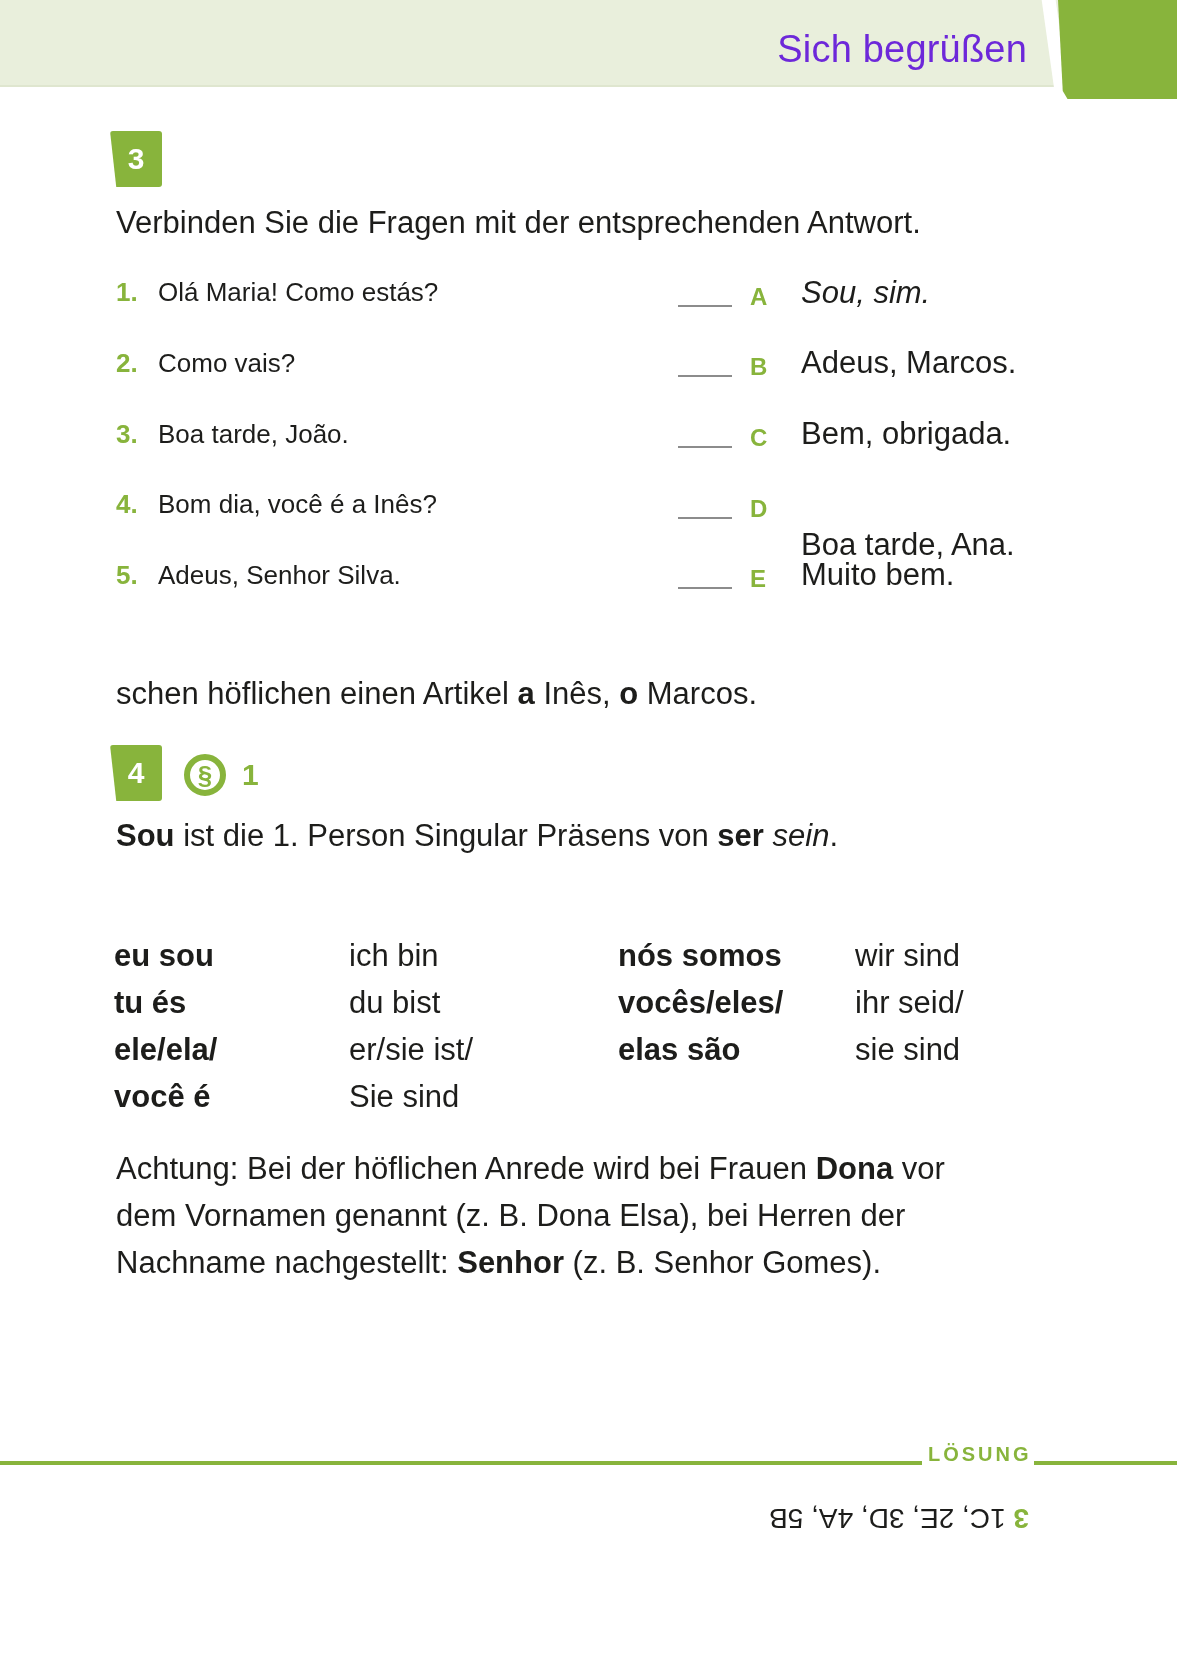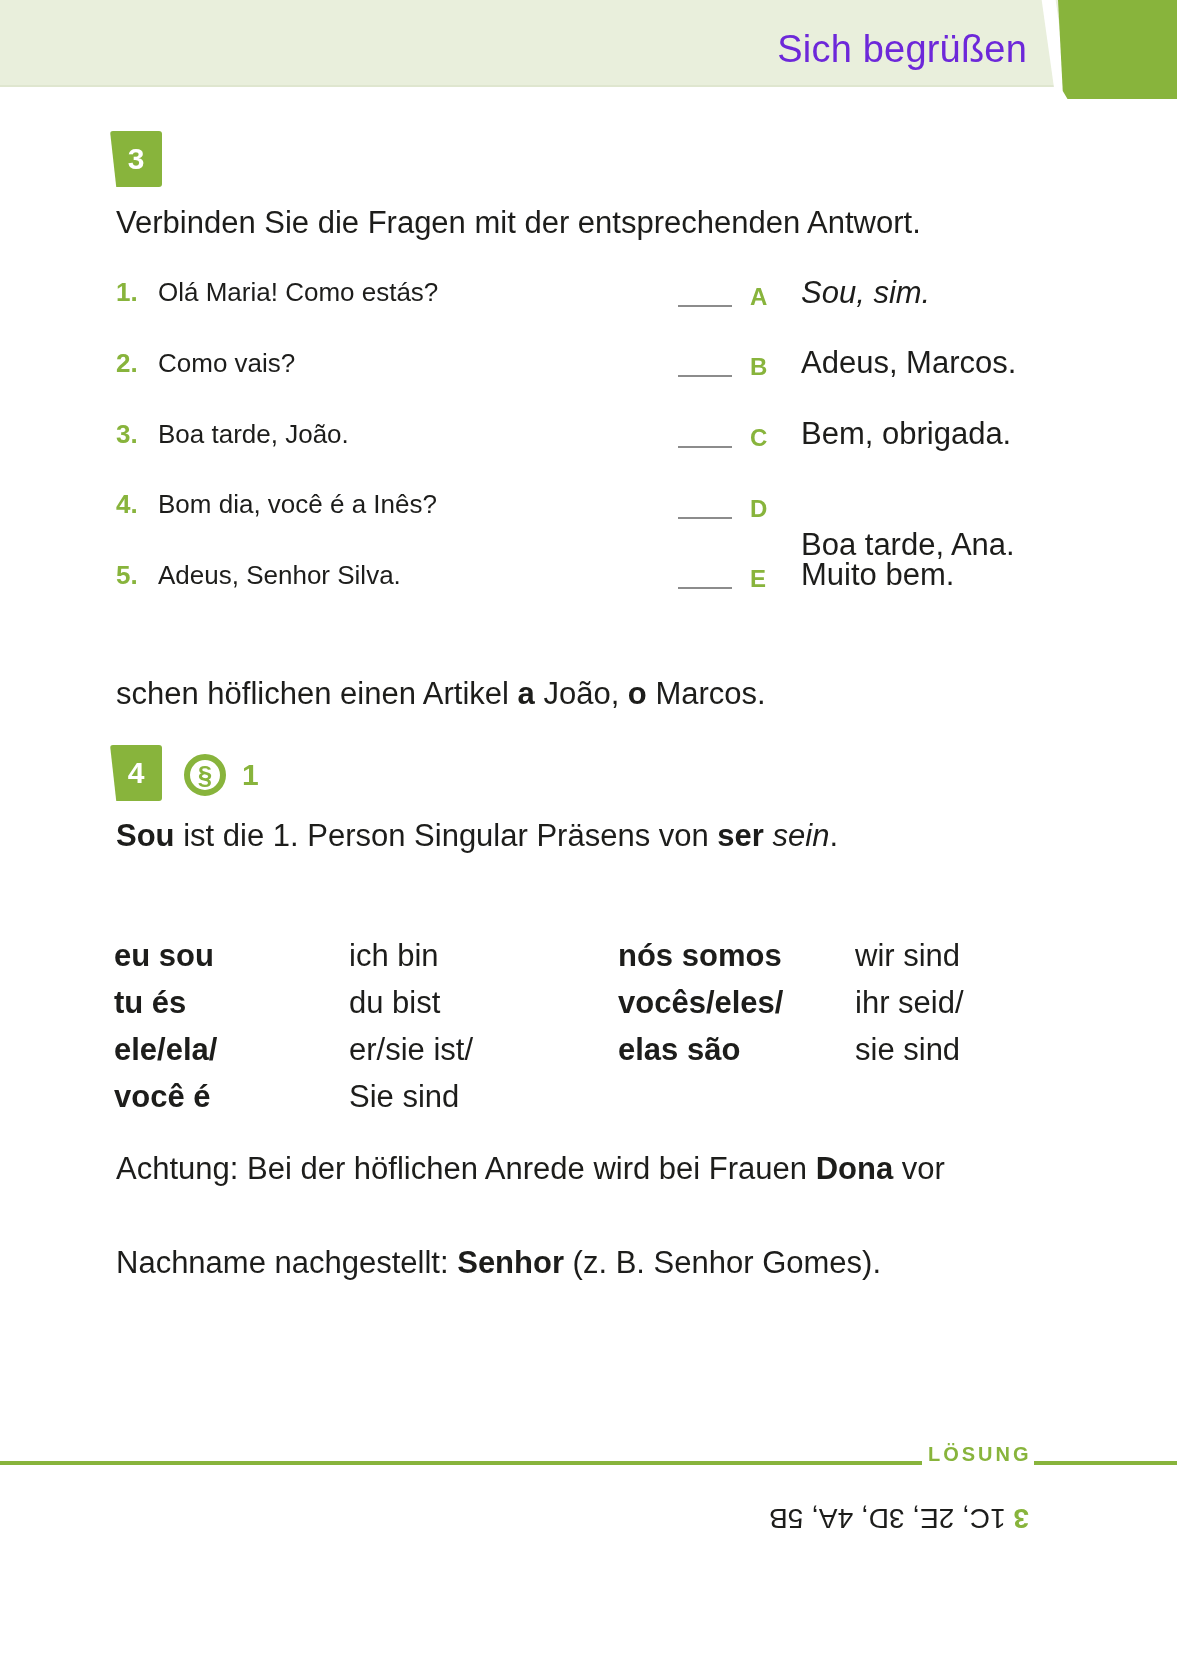--- a/index.html
+++ b/index.html
@@ -120,21 +120,21 @@
   <div class="a-letter" style="left:750px; top:495px;">D</div>
   <div class="a-text" style="left:801px; top:487px;margin-top:40px;">Boa tarde, Ana.</div>
 
   <div class="blank" style="left:678px; top:587px;"></div>
   <div class="a-letter" style="left:750px; top:565px;">E</div>
   <div class="a-text" style="left:801px; top:557px;">Muito bem.</div>
 </div>
 
 <div class="text" style="left:116px; top:623px;">
   <br>
-  <span>schen höflichen einen Artikel </span><b>a</b><span> João, </span><b>o</b><span> Marcos.</span>
+  <span>schen höflichen einen Artikel </span><b>a</b><span> Inês, </span><b>o</b><span> Marcos.</span>
 </div>
 
 <div class="ex-badge" style="left:110px; top:745px;">4</div>
 <div class="para-icon" style="left:184px; top:754px;">§</div>
 <div class="para-ref" style="left:242px; top:758px;">1</div>
 
 <div class="text" style="left:116px; top:812px;">
   <b>Sou</b><span> ist die 1. Person Singular Präsens von </span><b>ser</b><i> sein</i><span>.</span><br>
 </div>
 
@@ -158,21 +158,21 @@
   </div>
   <div class="conj" style="left:855px; top:932px;">
     <div class="de">wir sind</div>
     <div class="de">ihr seid/</div>
     <div class="de">sie sind</div>
   </div>
 </div>
 
 <div class="text" style="left:116px; top:1145px;">
   <span>Achtung: Bei der höflichen Anrede wird bei Frauen </span><b>Dona</b><span> vor</span><br>
-  <br>
+  <span>dem Vornamen genannt (z. B. Dona Elsa), bei Herren der</span><br>
   <span>Nachname nachgestellt: </span><b>Senhor</b><span> (z. B. Senhor Gomes).</span>
 </div>
 
 <div class="sol-line-left"></div>
 <div class="sol-label">LÖSUNG</div>
 <div class="sol-line-right"></div>
 <div class="sol-answer">
   <span class="sol-num">3</span><span> 1C, 2E, 3D, 4A, 5B</span>
 </div>
 

